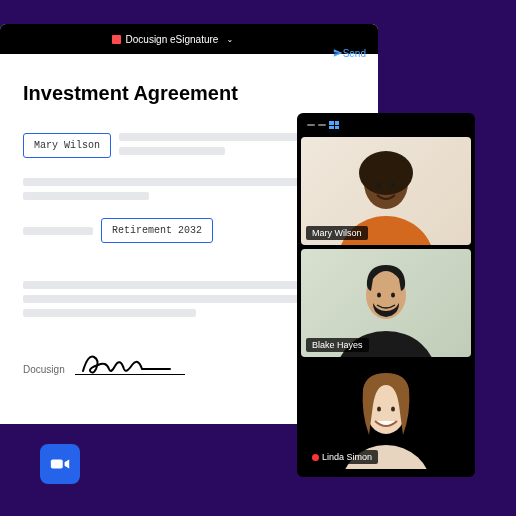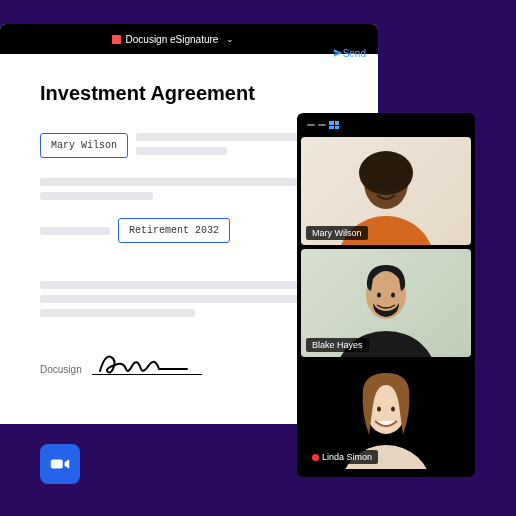--- a/index.html
+++ b/index.html
@@ -48,21 +48,21 @@
       align-items: center;
       gap: 0;
       color: #4da6ff;
       margin-top: 28px;
     }
     .chevron {
       font-size: 8px;
       margin-left: 3px;
     }
     .doc-body {
-      padding: 28px 40px;
+      padding: 28px 23px;
       min-height: 370px;
     }
     .doc-title {
       font-size: 20px;
       font-weight: 700;
       color: #000;
       margin-bottom: 28px;
     }
     .doc-row {
       display: flex;

